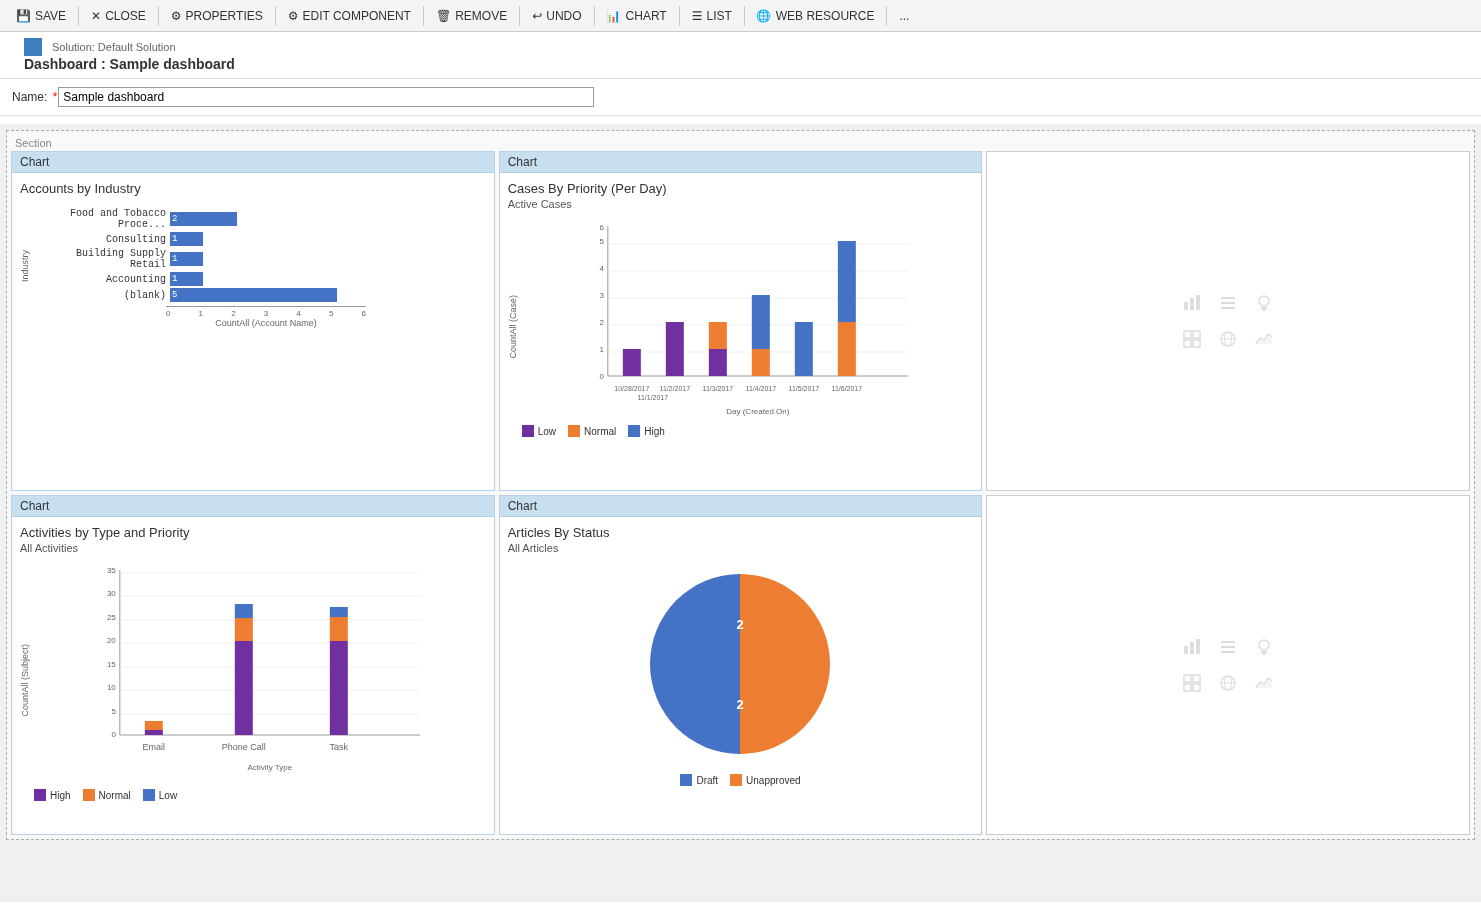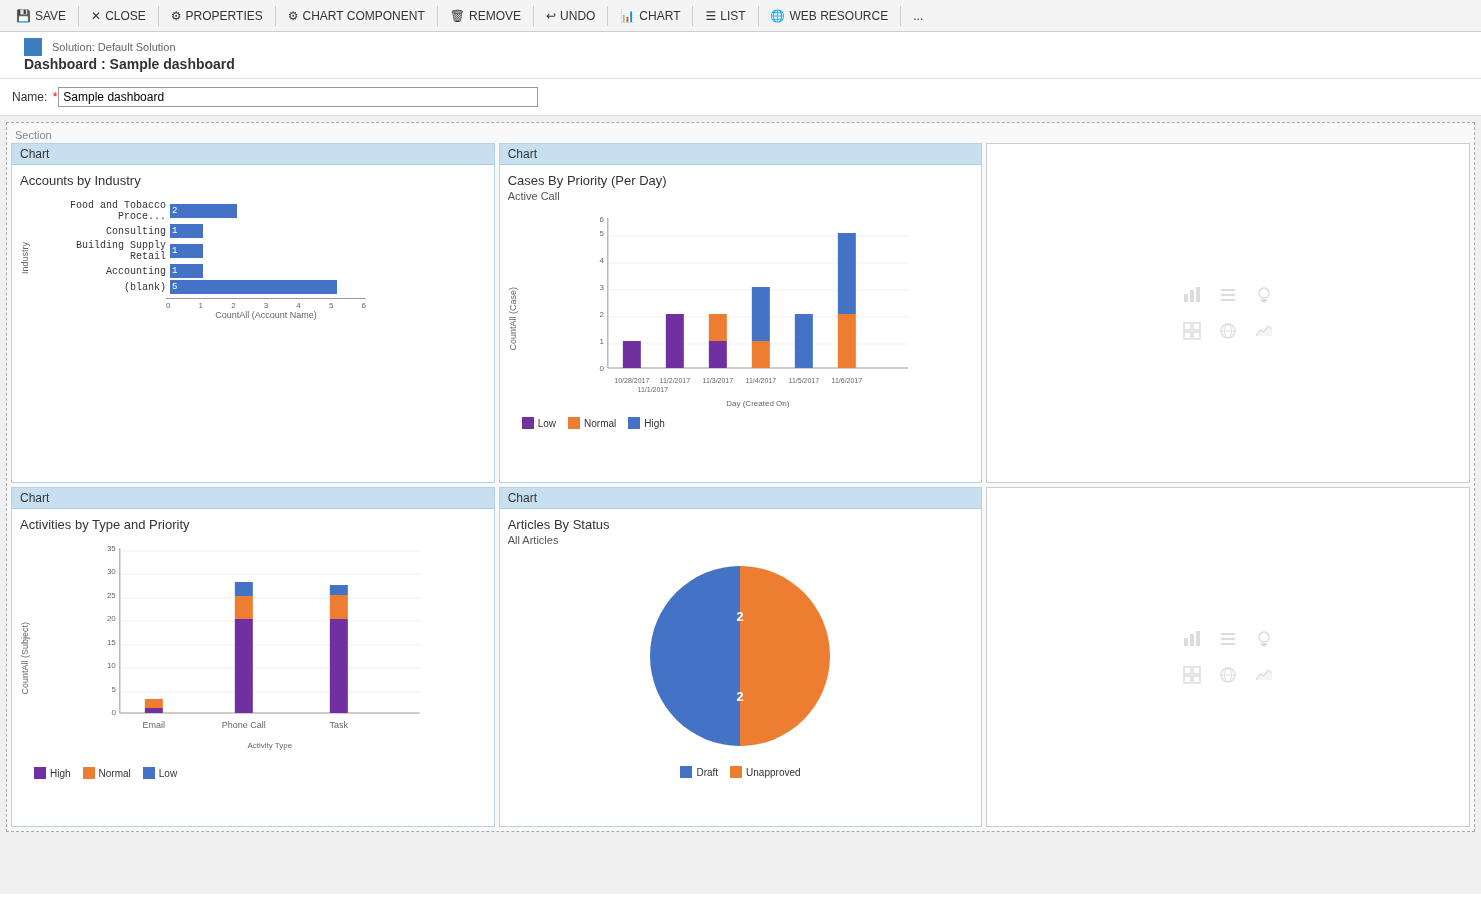--- a/index.html
+++ b/index.html
@@ -20,24 +20,24 @@
 
     
     .header { padding: 6px 24px; border-bottom: 1px solid #e0e0e0; }
     .header-solution { font-size: 11px; color: #666; display: flex; align-items: center; gap: 6px; }
     .header-title { font-size: 14px; font-weight: bold; }
 
     
     .name-row { display: flex; align-items: center; gap: 1px; padding: 8px 12px; border-bottom: 1px solid #e0e0e0; }
     .name-row label { font-size: 12px; }
     .name-row .required { color: red; margin-left: 2px; }
-    .name-row input { width: 480px; border: 1px solid #999; padding: 2px 4px; font-size: 12px; }
-
-    
-    .dashboard-area { padding: 6px; background: #f0f0f0; min-height: calc(908px - 130px); }
+    .name-row input { width: 536px; border: 1px solid #999; padding: 2px 4px; font-size: 12px; }
+
+    
+    .dashboard-area { padding: 6px; background: #f0f0f0; min-height: calc(908px - 130px); margin-top: 8px; }
     .section-label { font-size: 11px; color: #888; padding: 2px 4px; }
     .section-dashed {
       border: 1px dashed #aaa; padding: 4px; background: #f9f9f9;
     }
     .chart-grid {
       display: grid;
       grid-template-columns: 1fr 1fr 1fr;
       gap: 4px;
     }
 
@@ -96,21 +96,21 @@
     <span>CLOSE</span>
   </button>
   <div class="toolbar-sep"></div>
   <button class="toolbar-btn">
     <span>⚙</span>
     <span>PROPERTIES</span>
   </button>
   <div class="toolbar-sep"></div>
   <button class="toolbar-btn">
     <span>⚙</span>
-    <span>CHART COMPONENT</span>
+    <span>EDIT COMPONENT</span>
   </button>
   <div class="toolbar-sep"></div>
   <button class="toolbar-btn">
     <span>🗑</span>
     <span>REMOVE</span>
   </button>
   <div class="toolbar-sep"></div>
   <button class="toolbar-btn">
     <span>↩</span>
     <span>UNDO</span>
@@ -209,21 +209,21 @@
               <div style="font-size:9px;color:#666;text-align:center;margin-left:130px;width:200px;">CountAll (Account Name)</div>
             </div>
           </div>
         </div>
       </div>
 
       <div class="chart-panel">
         <div class="chart-panel-header">Chart</div>
         <div class="chart-panel-body">
           <div class="chart-title">Cases By Priority (Per Day)</div>
-          <div class="chart-subtitle">Active Call</div>
+          <div class="chart-subtitle">Active Cases</div>
           <div style="display:flex;margin-top:6px;">
             <div style="writing-mode:vertical-lr;transform:rotate(180deg);font-size:9px;color:#666;margin-right:4px;align-self:center;">CountAll (Case)</div>
             <div style="flex:1;">
               <svg width="100%" height="200" viewBox="0 0 340 200">
 
                 <line x1="30" y1="10" x2="30" y2="160" stroke="#999" stroke-width="1"></line>
 
                 <line x1="30" y1="160" x2="330" y2="160" stroke="#999" stroke-width="1"></line>
 
                 <text x="26" y="163" font-size="8" text-anchor="end" fill="#666">0</text>
@@ -334,20 +334,21 @@
                 </svg>
             </div>
           </div>
         </div>
       </div>
 
       <div class="chart-panel">
         <div class="chart-panel-header">Chart</div>
         <div class="chart-panel-body">
           <div class="chart-title">Activities by Type and Priority</div>
+          <div class="chart-subtitle">All Activities</div>
           <div style="display:flex;margin-top:6px;">
             <div style="writing-mode:vertical-lr;transform:rotate(180deg);font-size:9px;color:#666;margin-right:4px;align-self:center;">CountAll (Subject)</div>
             <div style="flex:1;">
               <svg width="100%" height="220" viewBox="0 0 340 220">
 
                 <line x1="30" y1="10" x2="30" y2="175" stroke="#999" stroke-width="1"></line>
                 <line x1="30" y1="175" x2="330" y2="175" stroke="#999" stroke-width="1"></line>
 
                 <text x="26" y="177" font-size="8" text-anchor="end" fill="#666">0</text>
                 <text x="26" y="154" font-size="8" text-anchor="end" fill="#666">5</text>

